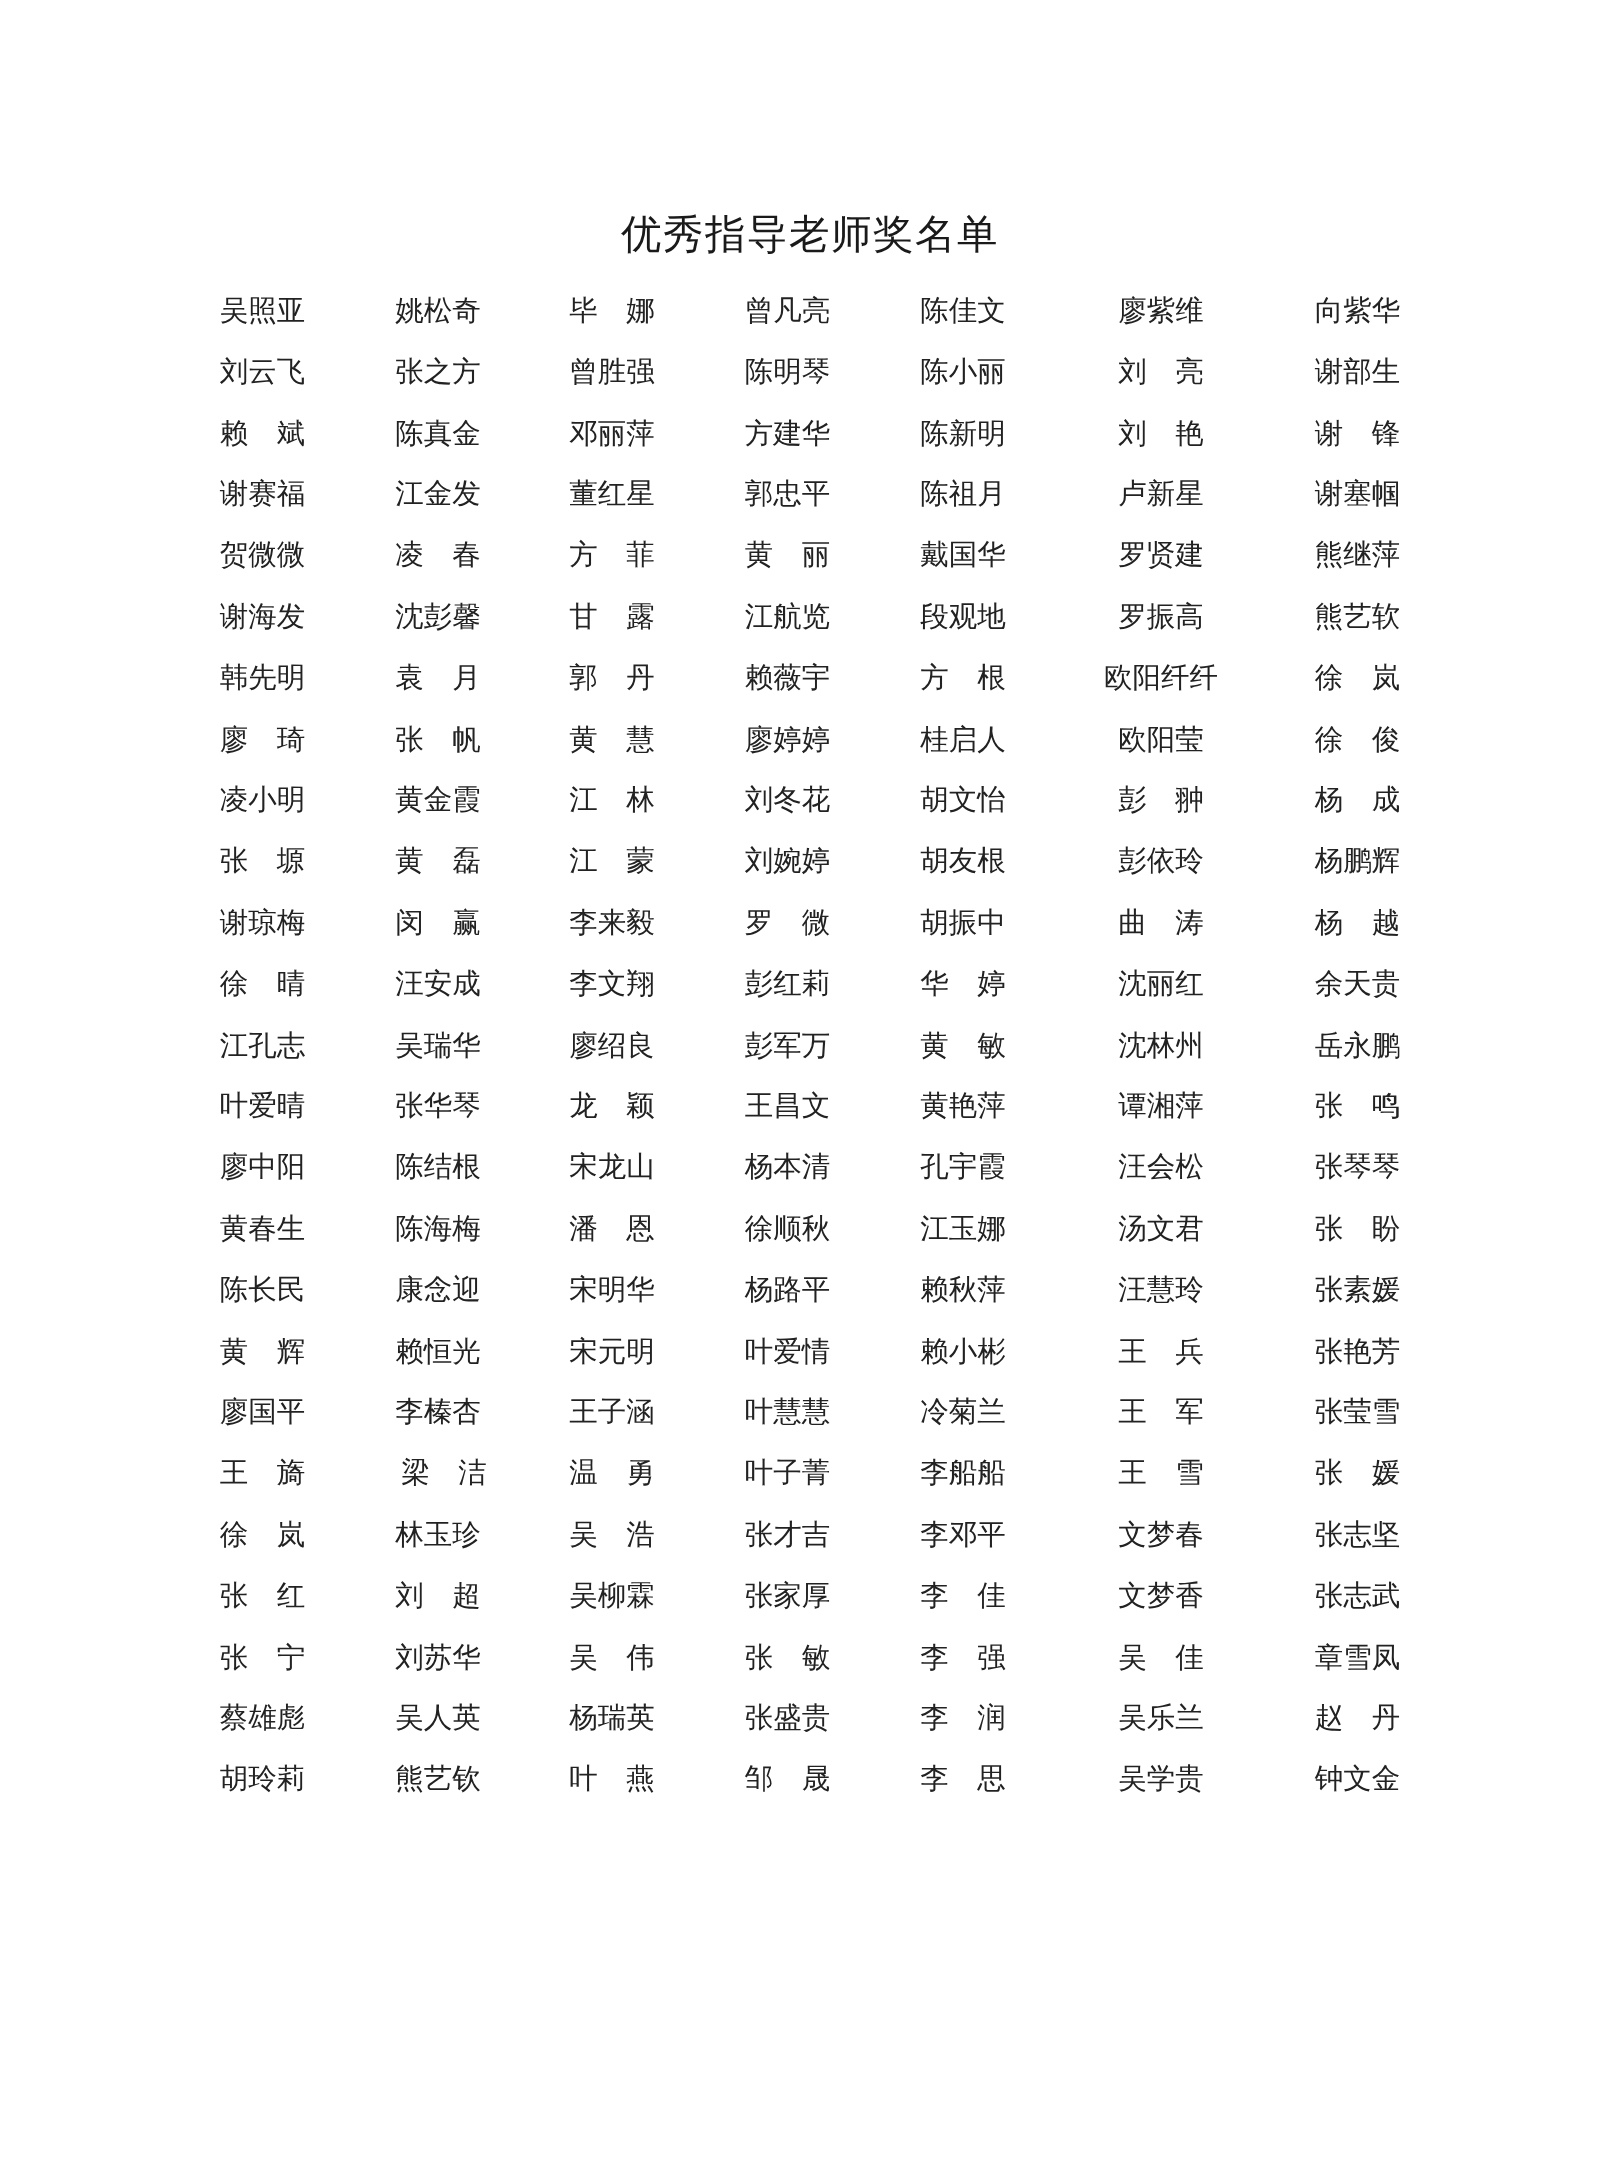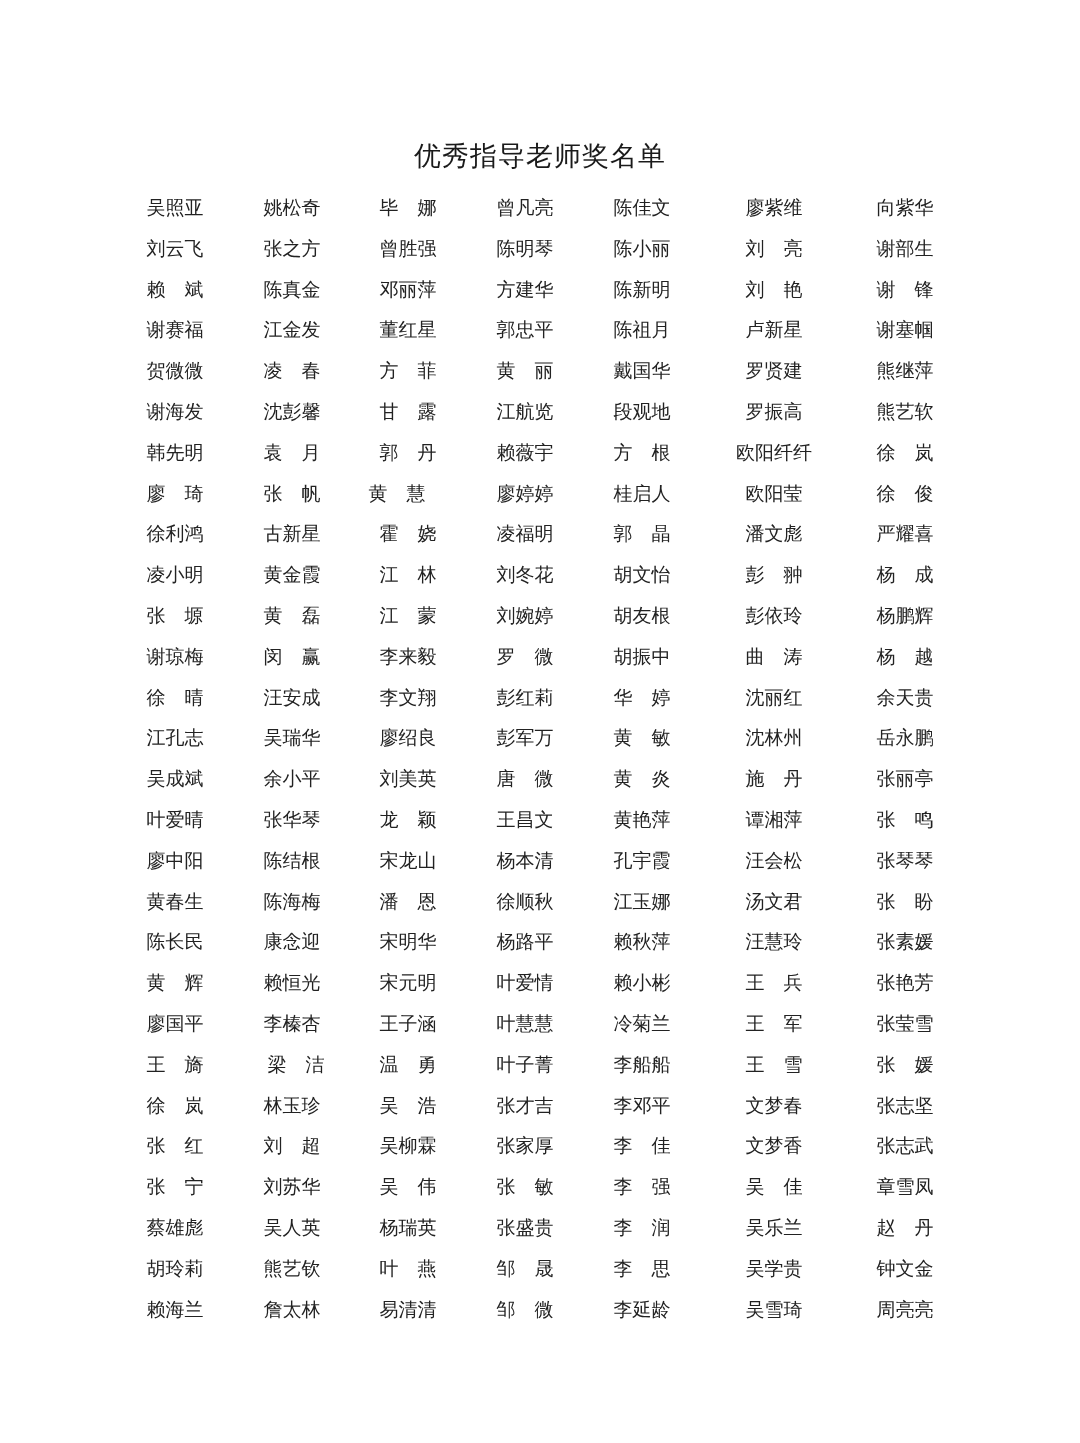--- a/index.html
+++ b/index.html
@@ -77,34 +77,25 @@
       <div class="cell" style="left: 292px;">袁　月</div>
       <div class="cell" style="left: 408px;">郭　丹</div>
       <div class="cell" style="left: 525px;">赖薇宇</div>
       <div class="cell" style="left: 642px;">方　根</div>
       <div class="cell" style="left: 774px;">欧阳纤纤</div>
       <div class="cell" style="left: 905px;">徐　岚</div>
     </div>
     <div class="row">
       <div class="cell" style="left: 175px;">廖　琦</div>
       <div class="cell" style="left: 292px;">张　帆</div>
-      <div class="cell" style="left: 397px;">黄　慧</div>
+      <div class="cell" style="left: 408px;">黄　慧</div>
       <div class="cell" style="left: 525px;">廖婷婷</div>
       <div class="cell" style="left: 642px;">桂启人</div>
       <div class="cell" style="left: 774px;">欧阳莹</div>
       <div class="cell" style="left: 905px;">徐　俊</div>
-    </div>
-    <div class="row">
-      <div class="cell" style="left: 175px;">徐利鸿</div>
-      <div class="cell" style="left: 292px;">古新星</div>
-      <div class="cell" style="left: 408px;">霍　娆</div>
-      <div class="cell" style="left: 525px;">凌福明</div>
-      <div class="cell" style="left: 642px;">郭　晶</div>
-      <div class="cell" style="left: 774px;">潘文彪</div>
-      <div class="cell" style="left: 905px;">严耀喜</div>
     </div>
     <div class="row">
       <div class="cell" style="left: 175px;">凌小明</div>
       <div class="cell" style="left: 292px;">黄金霞</div>
       <div class="cell" style="left: 408px;">江　林</div>
       <div class="cell" style="left: 525px;">刘冬花</div>
       <div class="cell" style="left: 642px;">胡文怡</div>
       <div class="cell" style="left: 774px;">彭　翀</div>
       <div class="cell" style="left: 905px;">杨　成</div>
     </div>
@@ -138,29 +129,20 @@
     <div class="row">
       <div class="cell" style="left: 175px;">江孔志</div>
       <div class="cell" style="left: 292px;">吴瑞华</div>
       <div class="cell" style="left: 408px;">廖绍良</div>
       <div class="cell" style="left: 525px;">彭军万</div>
       <div class="cell" style="left: 642px;">黄　敏</div>
       <div class="cell" style="left: 774px;">沈林州</div>
       <div class="cell" style="left: 905px;">岳永鹏</div>
     </div>
     <div class="row">
-      <div class="cell" style="left: 175px;">吴成斌</div>
-      <div class="cell" style="left: 292px;">余小平</div>
-      <div class="cell" style="left: 408px;">刘美英</div>
-      <div class="cell" style="left: 525px;">唐　微</div>
-      <div class="cell" style="left: 642px;">黄　炎</div>
-      <div class="cell" style="left: 774px;">施　丹</div>
-      <div class="cell" style="left: 905px;">张丽亭</div>
-    </div>
-    <div class="row">
       <div class="cell" style="left: 175px;">叶爱晴</div>
       <div class="cell" style="left: 292px;">张华琴</div>
       <div class="cell" style="left: 408px;">龙　颖</div>
       <div class="cell" style="left: 525px;">王昌文</div>
       <div class="cell" style="left: 642px;">黄艳萍</div>
       <div class="cell" style="left: 774px;">谭湘萍</div>
       <div class="cell" style="left: 905px;">张　鸣</div>
     </div>
     <div class="row">
       <div class="cell" style="left: 175px;">廖中阳</div>
@@ -254,22 +236,13 @@
     </div>
     <div class="row">
       <div class="cell" style="left: 175px;">胡玲莉</div>
       <div class="cell" style="left: 292px;">熊艺钦</div>
       <div class="cell" style="left: 408px;">叶　燕</div>
       <div class="cell" style="left: 525px;">邹　晟</div>
       <div class="cell" style="left: 642px;">李　思</div>
       <div class="cell" style="left: 774px;">吴学贵</div>
       <div class="cell" style="left: 905px;">钟文金</div>
     </div>
-    <div class="row">
-      <div class="cell" style="left: 175px;">赖海兰</div>
-      <div class="cell" style="left: 292px;">詹太林</div>
-      <div class="cell" style="left: 408px;">易清清</div>
-      <div class="cell" style="left: 525px;">邹　微</div>
-      <div class="cell" style="left: 642px;">李延龄</div>
-      <div class="cell" style="left: 774px;">吴雪琦</div>
-      <div class="cell" style="left: 905px;">周亮亮</div>
-    </div>
   </div>
 
 </body></html>

